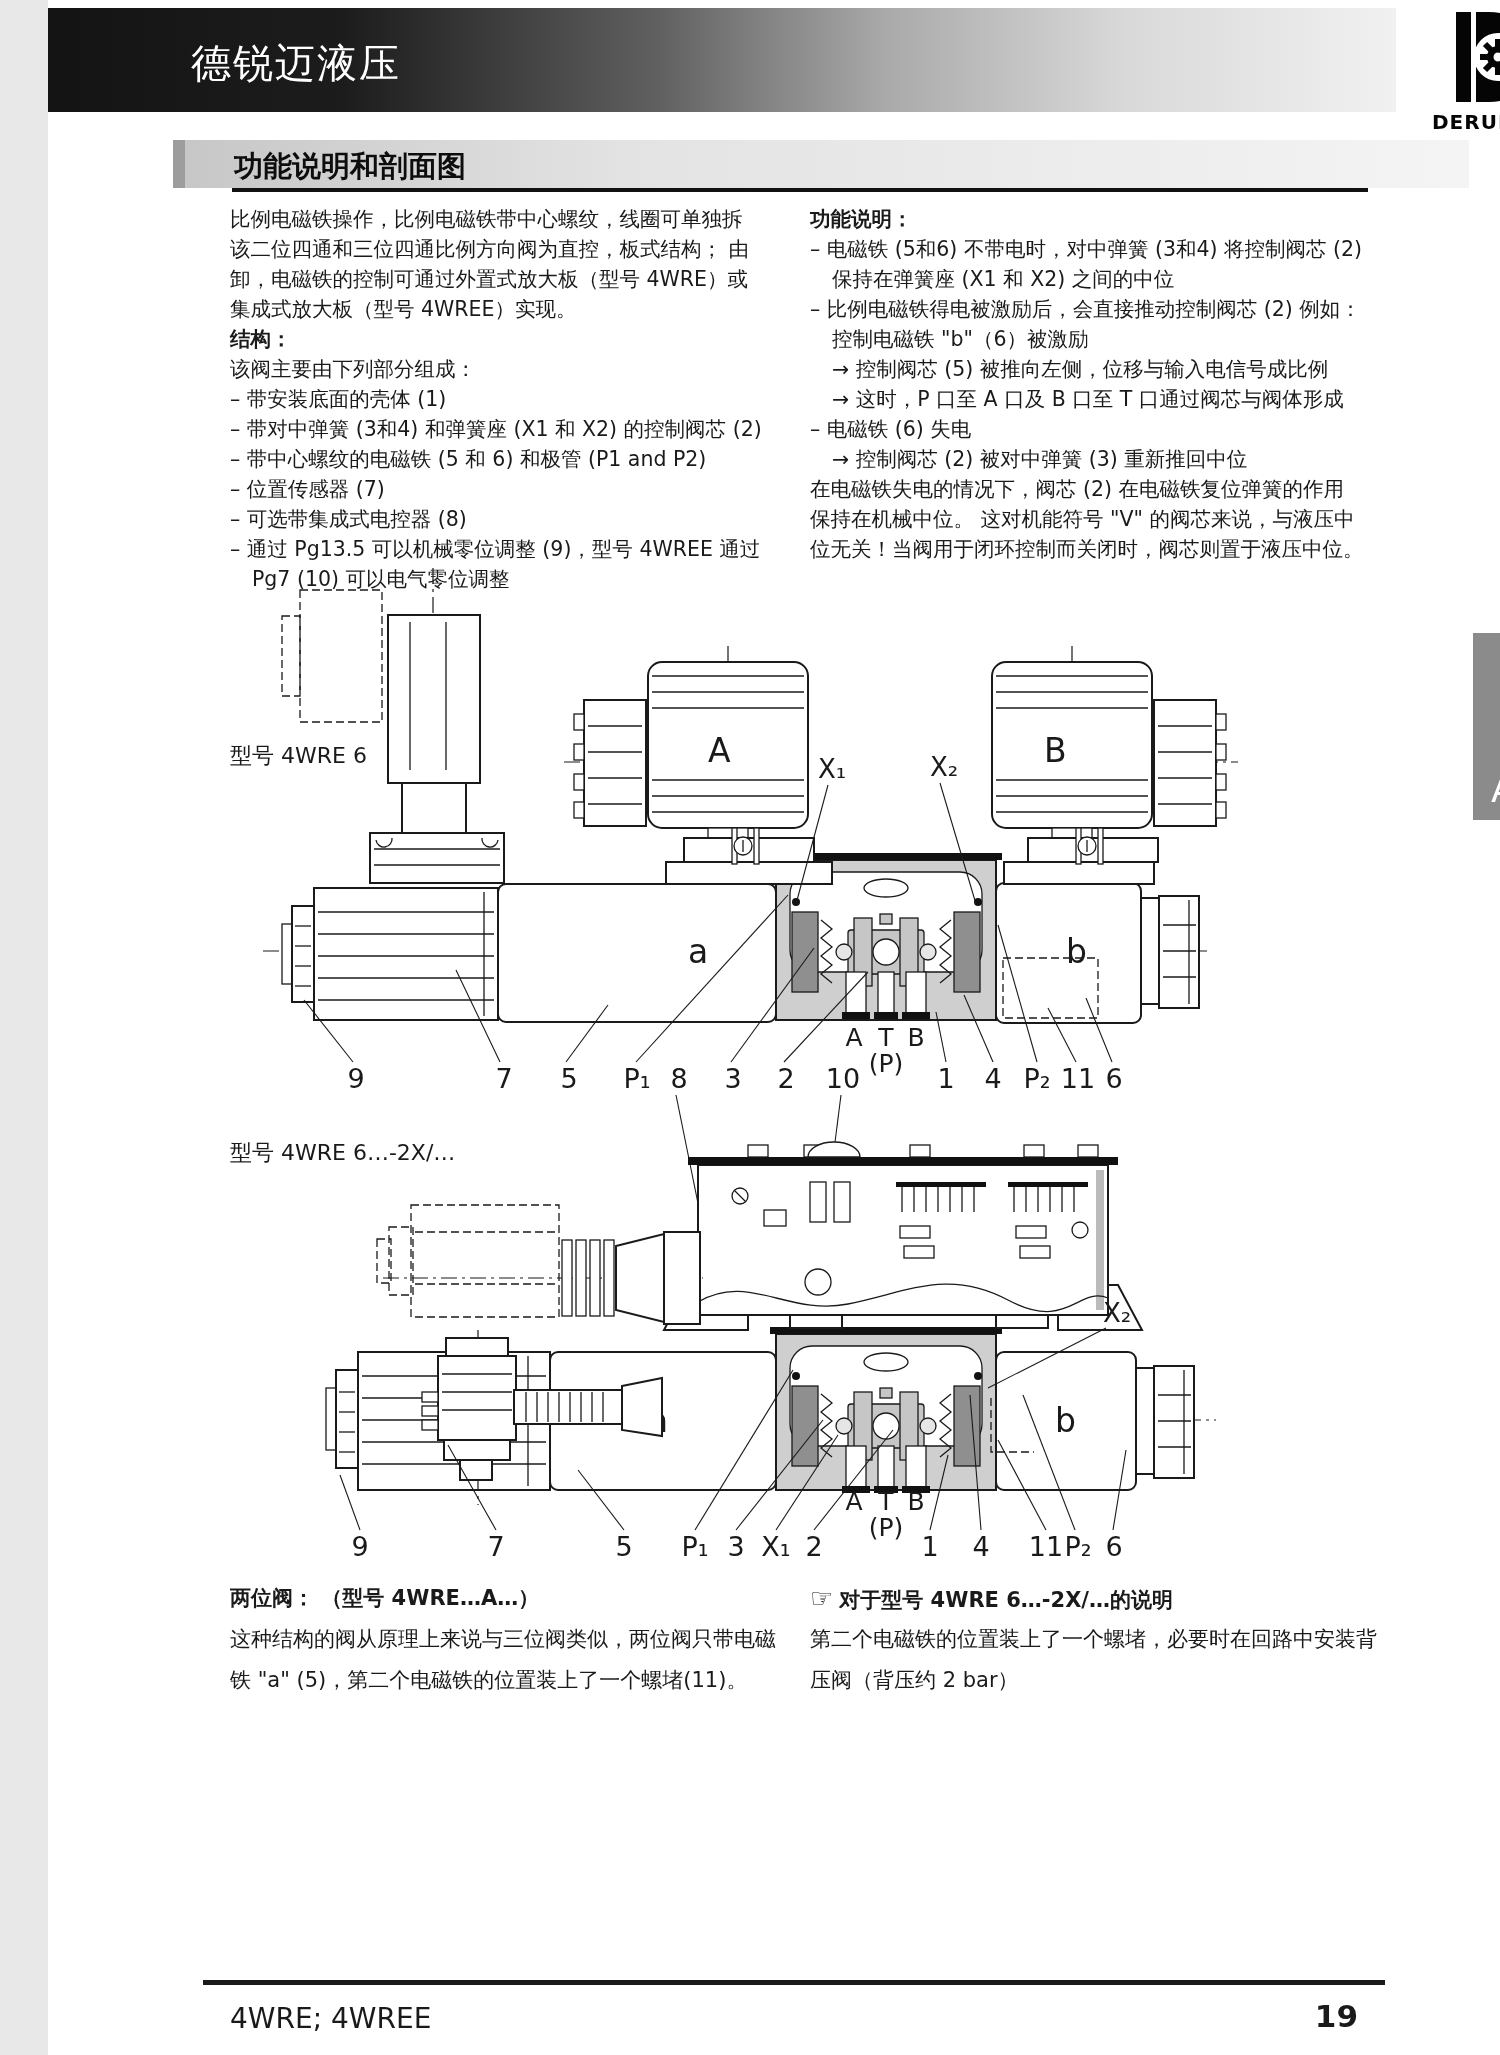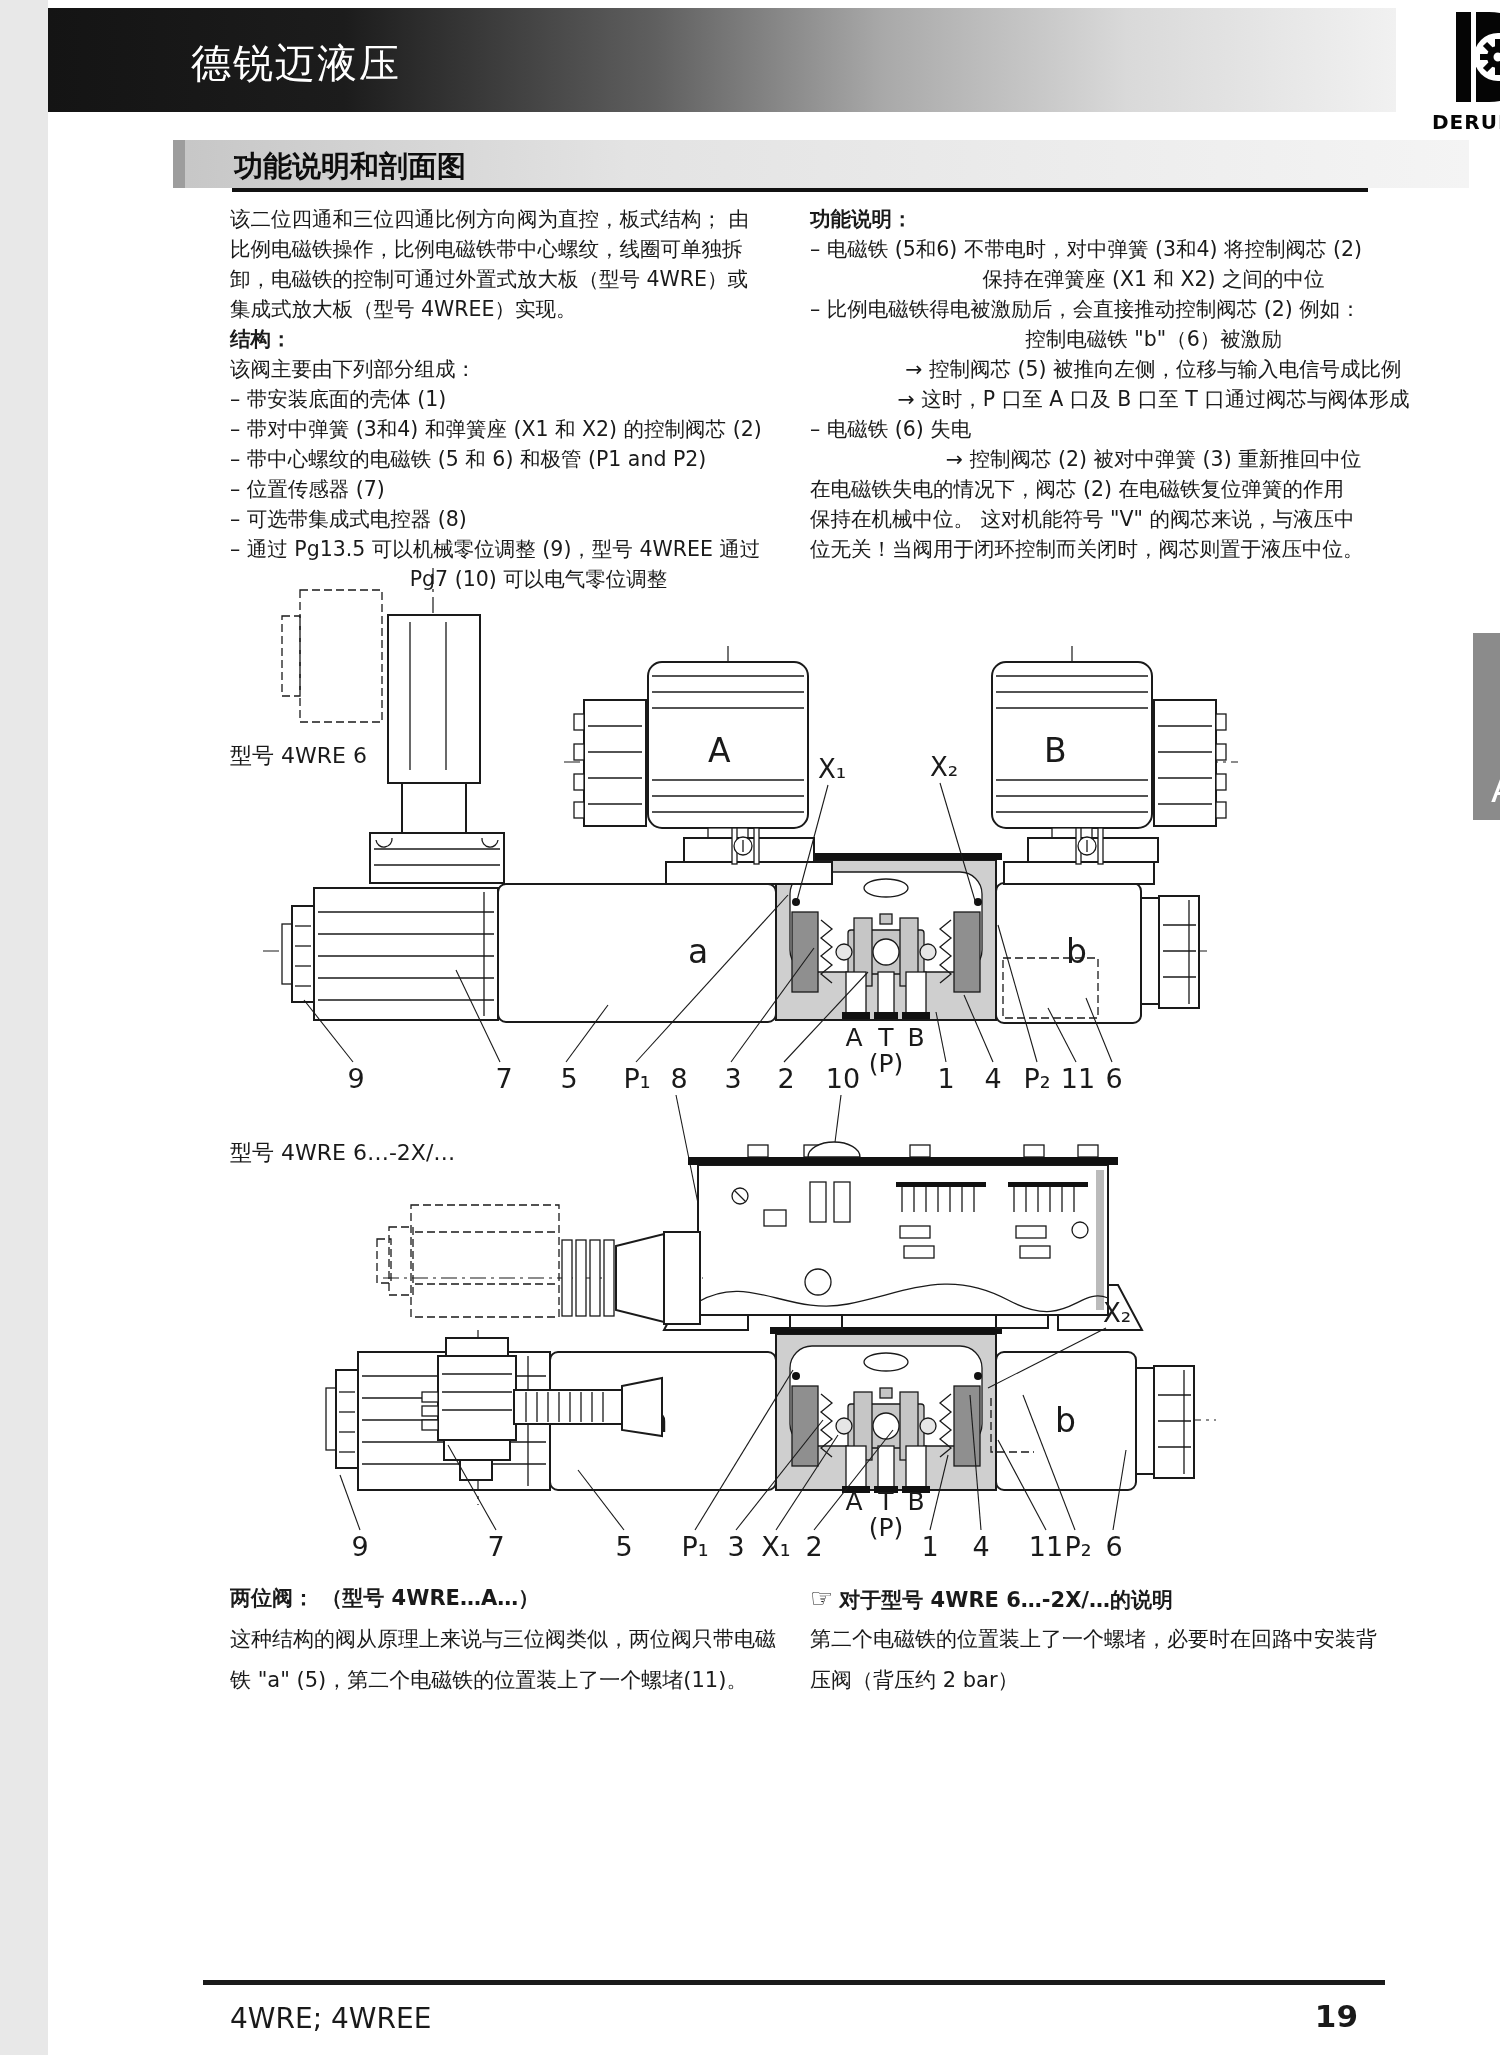--- a/index.html
+++ b/index.html
@@ -16,21 +16,21 @@
     background:linear-gradient(90deg,#c6c6c6 0%,#e3e3e3 35%,#f4f4f4 100%);}
   .titlebar .stripe{position:absolute;left:0;top:0;width:12px;height:48px;background:#9d9d9d;}
   .title-text{position:absolute;left:61px;top:7px;font-size:29px;font-weight:bold;color:#0d0d0d;}
   .title-rule{position:absolute;left:184px;top:188px;width:1136px;height:4px;background:#111;}
   
   .col{position:absolute;top:204px;font-size:20.5px;line-height:30px;}
   .col-left{left:182px;width:595px;}
   .col-right{left:762px;width:665px;}
   .col div{height:30px;white-space:nowrap;}
   .b{font-weight:bold;}
-  .i1{padding-left:22px;text-align:center;}
+  .i1{padding-left:22px;}
   .i2{padding-left:56px;}
   
   .tab{position:absolute;left:1425px;top:633px;width:75px;height:187px;background:#8b8b8b;}
   .tab span{position:absolute;left:18px;bottom:10px;font-size:36px;color:#ffffff;}
   
   .note{position:absolute;font-size:21px;line-height:41px;}
   .note-left{left:182px;top:1578px;width:590px;}
   .note-right{left:762px;top:1578px;width:660px;}
   .note div{height:41px;white-space:nowrap;}
   .hand{font-size:26px;margin-right:6px;}
@@ -82,22 +82,22 @@
     <div class="logo-text">DERUIMAI</div>
   </div>
 
   <div class="titlebar">
     <div class="stripe"></div>
     <div class="title-text">功能说明和剖面图</div>
   </div>
   <div class="title-rule"></div>
 
   <div class="col col-left">
+    <div>比例电磁铁操作，比例电磁铁带中心螺纹，线圈可单独拆</div>
     <div>该二位四通和三位四通比例方向阀为直控，板式结构； 由</div>
-    <div>比例电磁铁操作，比例电磁铁带中心螺纹，线圈可单独拆</div>
     <div>卸，电磁铁的控制可通过外置式放大板（型号 4WRE）或</div>
     <div>集成式放大板（型号 4WREE）实现。</div>
     <div class="b">结构：</div>
     <div>该阀主要由下列部分组成：</div>
     <div>– 带安装底面的壳体 (1)</div>
     <div>– 带对中弹簧 (3和4) 和弹簧座 (X1 和 X2) 的控制阀芯 (2)</div>
     <div>– 带中心螺纹的电磁铁 (5 和 6) 和极管 (P1 and P2)</div>
     <div>– 位置传感器 (7)</div>
     <div>– 可选带集成式电控器 (8)</div>
     <div>– 通过 Pg13.5 可以机械零位调整 (9)，型号 4WREE 通过</div>

